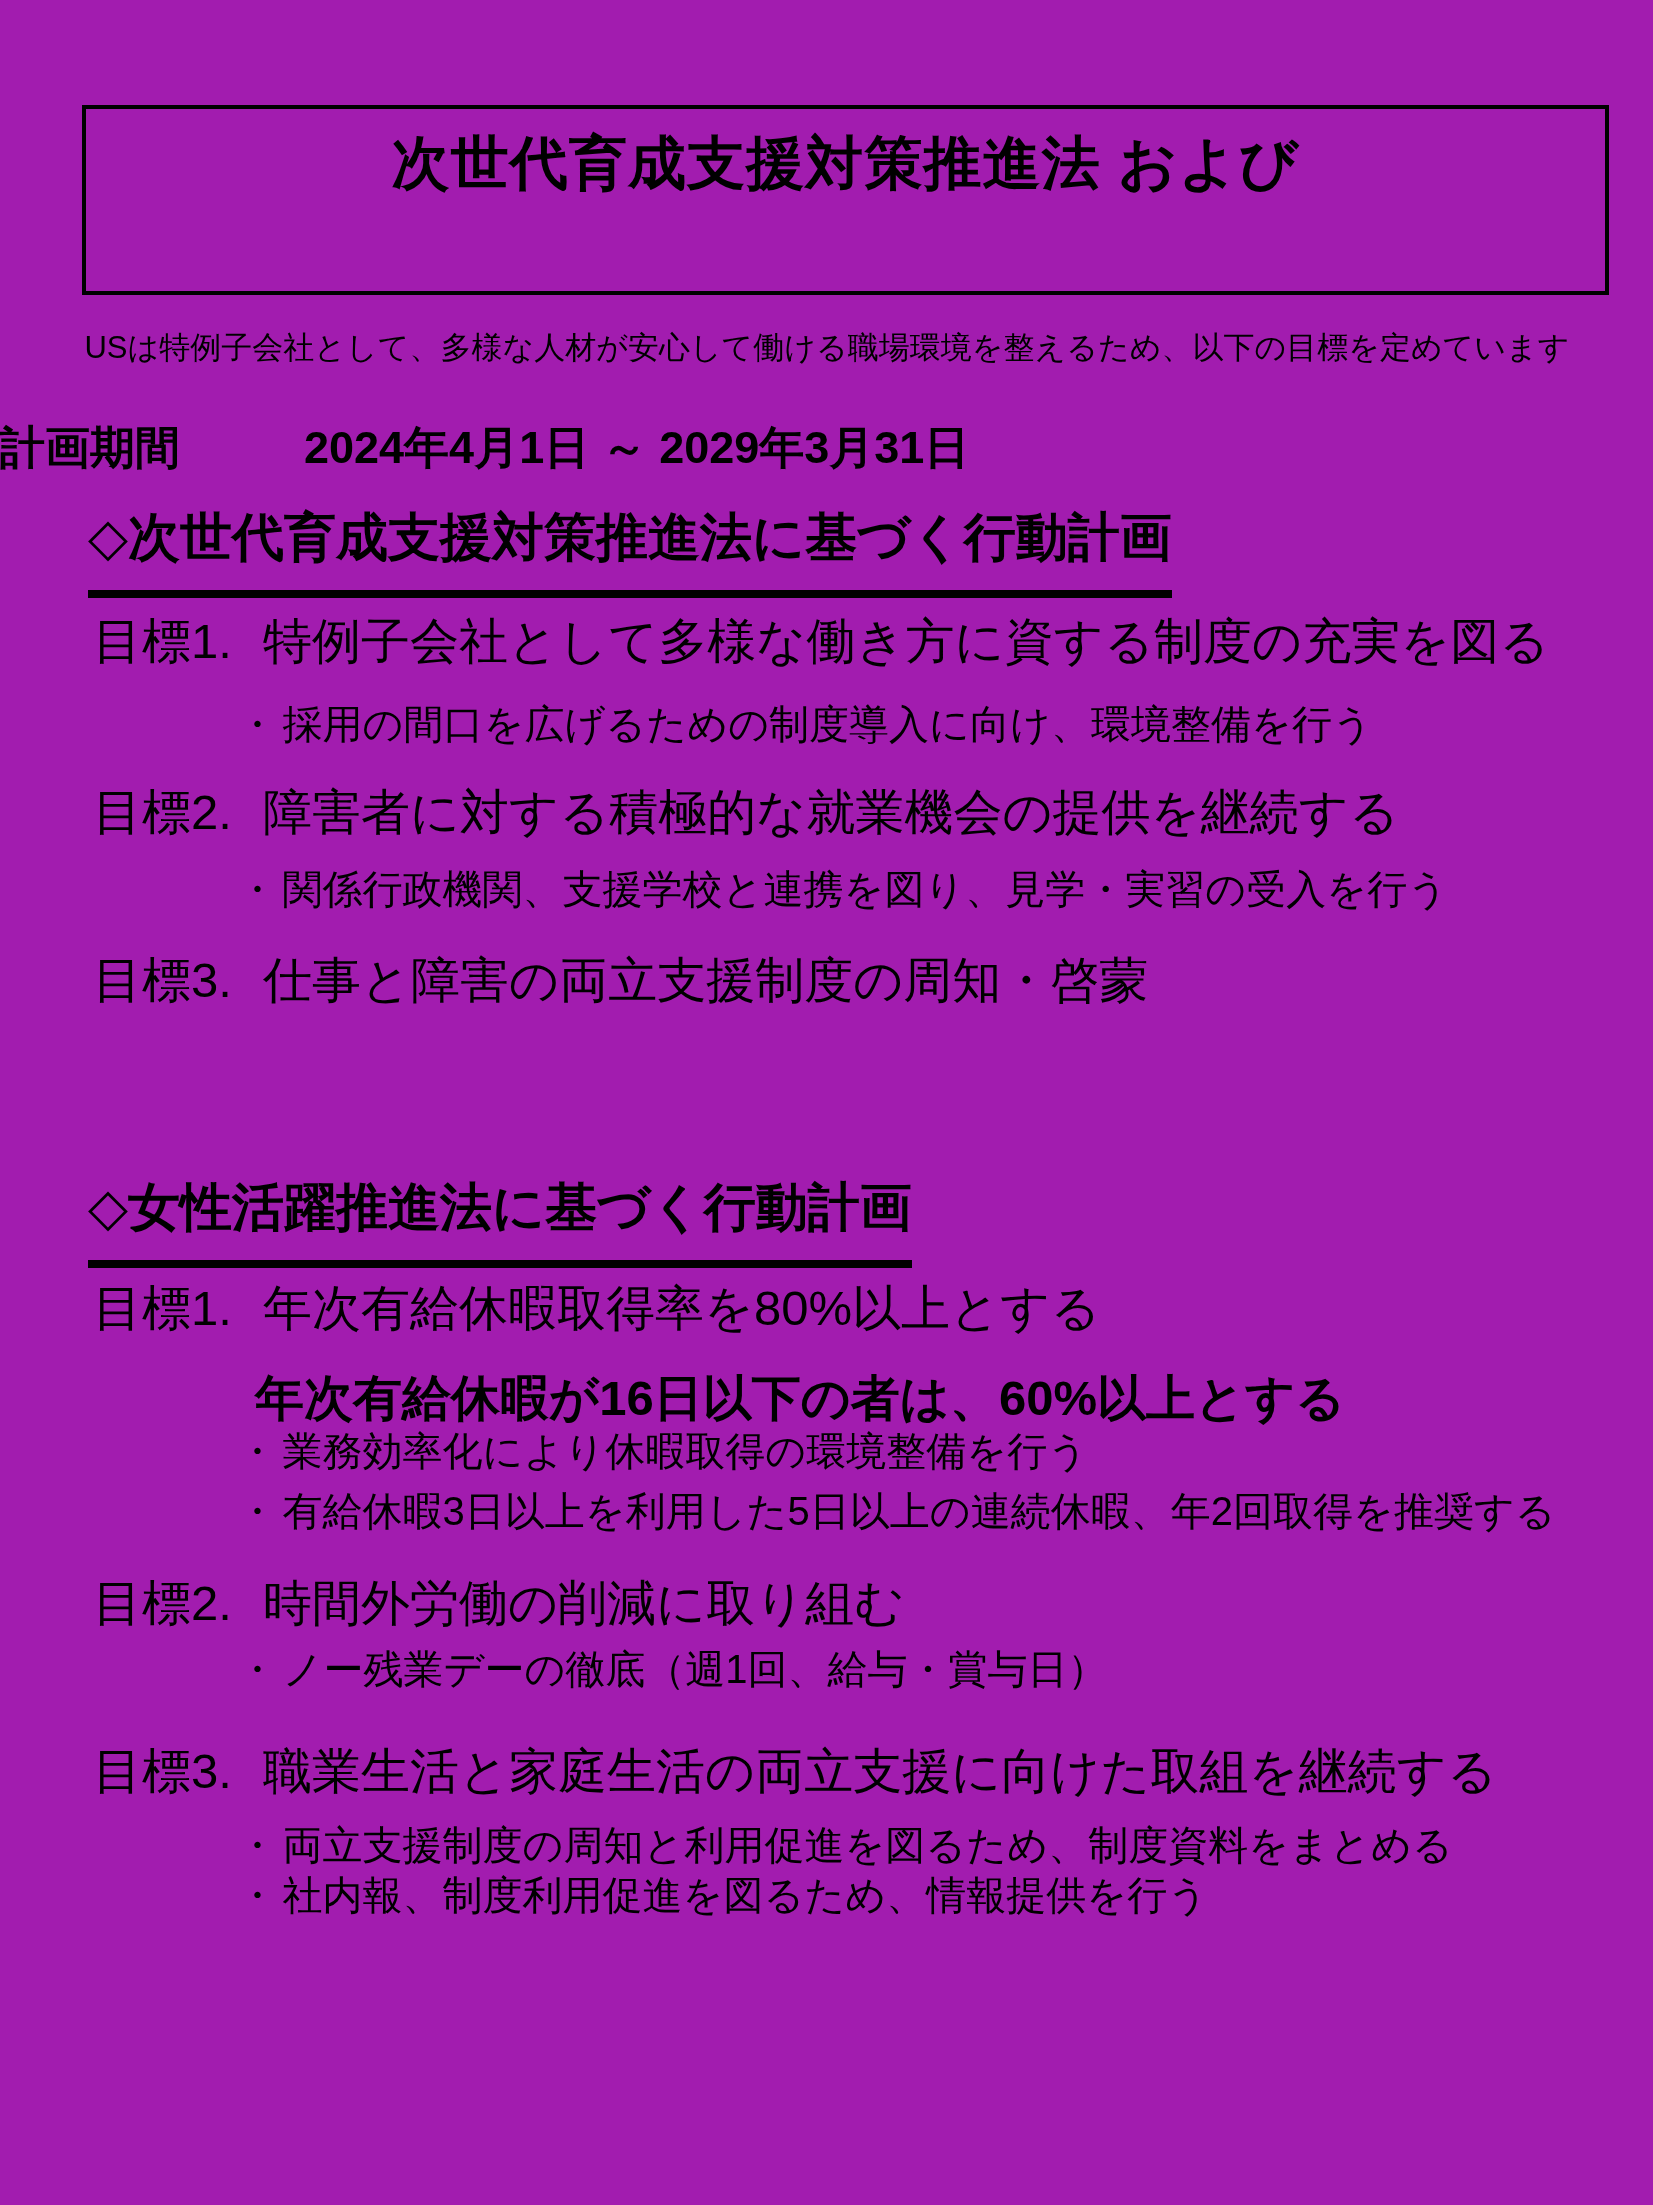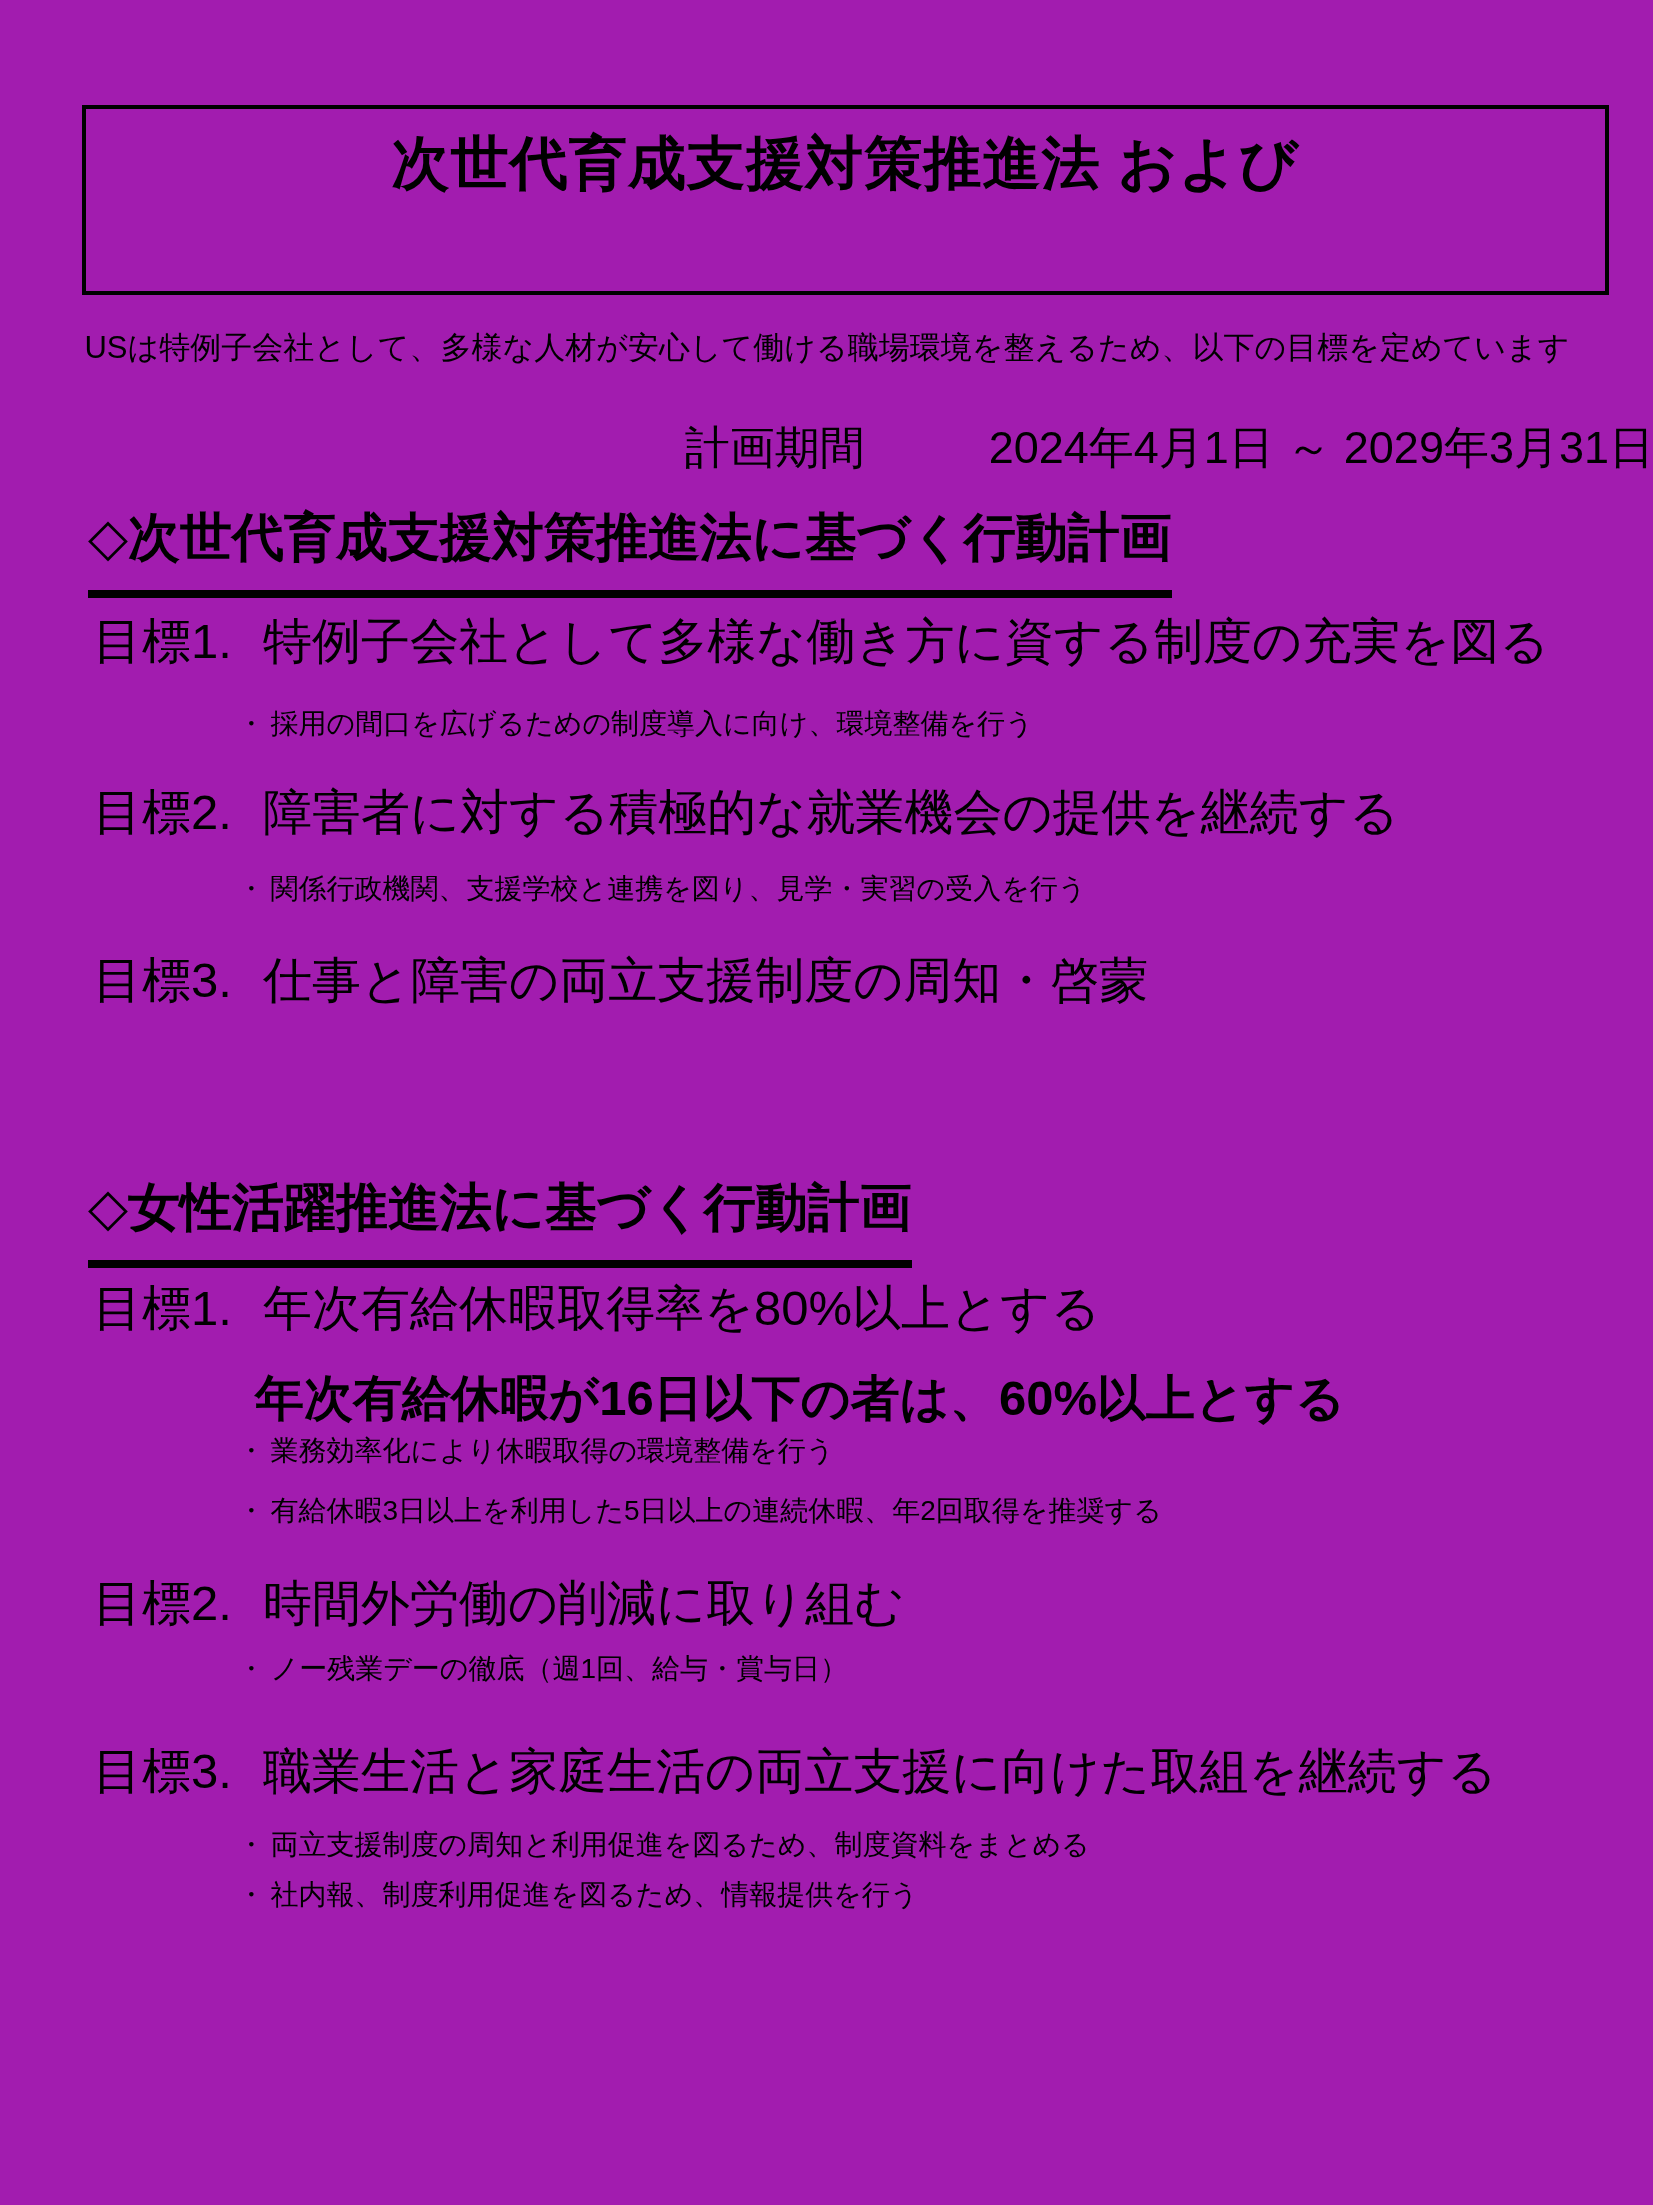--- a/index.html
+++ b/index.html
@@ -39,23 +39,23 @@
 
   .intro {
     left: 0; top: 327px; width: 1654px;
     text-align: center;
     font-size: 31px;
     font-weight: 400;
   }
 
   .plan-period {
     left: 0; top: 418px; width: 1654px;
-    text-align: right;
+    text-align: left;
     font-size: 45px;
-    font-weight: 400;
+    font-weight: 700;
   }
   .plan-period .range { margin-left: 124px; }
 
   .section-heading {
     font-size: 52px;
     font-weight: 700;
     left: 88px;
   }
   .section-heading .u {
     display: inline-block;
@@ -69,21 +69,21 @@
     line-height: 1.15;
   }
   .goal .goal-label { margin-right: 31px; }
 
   .goal-cont {
     font-size: 49px;
     font-weight: 700;
   }
 
   .bullet-line, .bullet-block div {
-    font-size: 28px;
+    font-size: 40px;
     font-weight: 400;
     line-height: 50px;
     white-space: nowrap;
   }
   .dot { margin-right: 5.5px; }
 </style>
 </head>
 <body>
 
 <div class="page">

